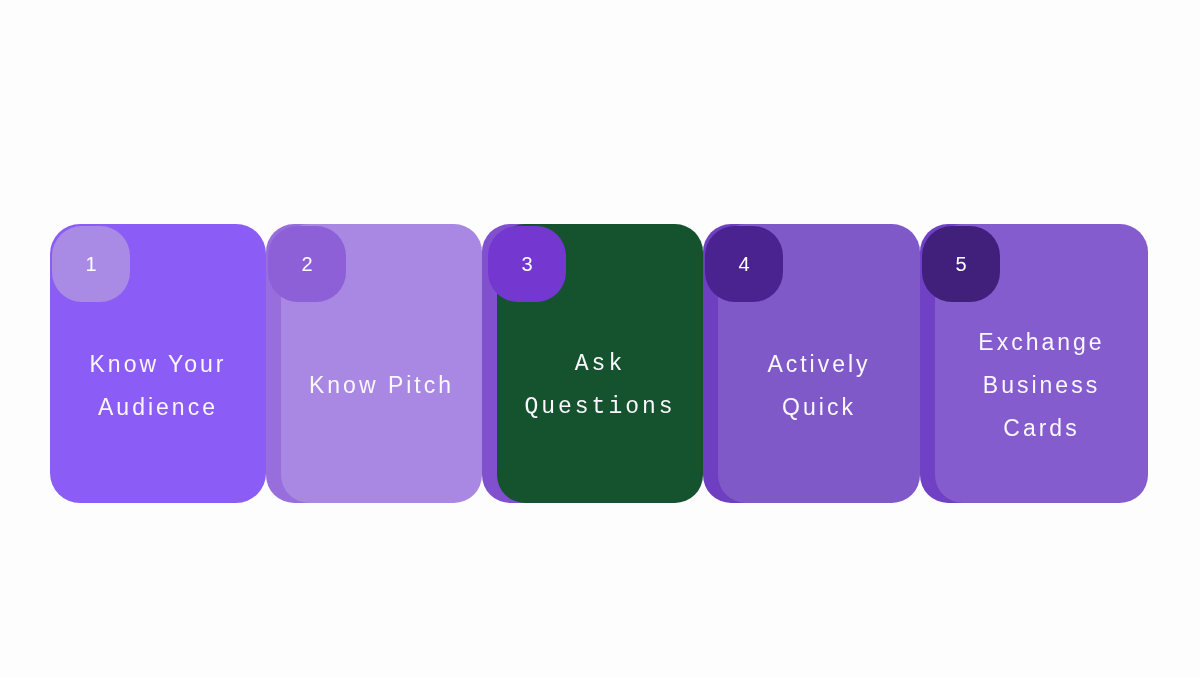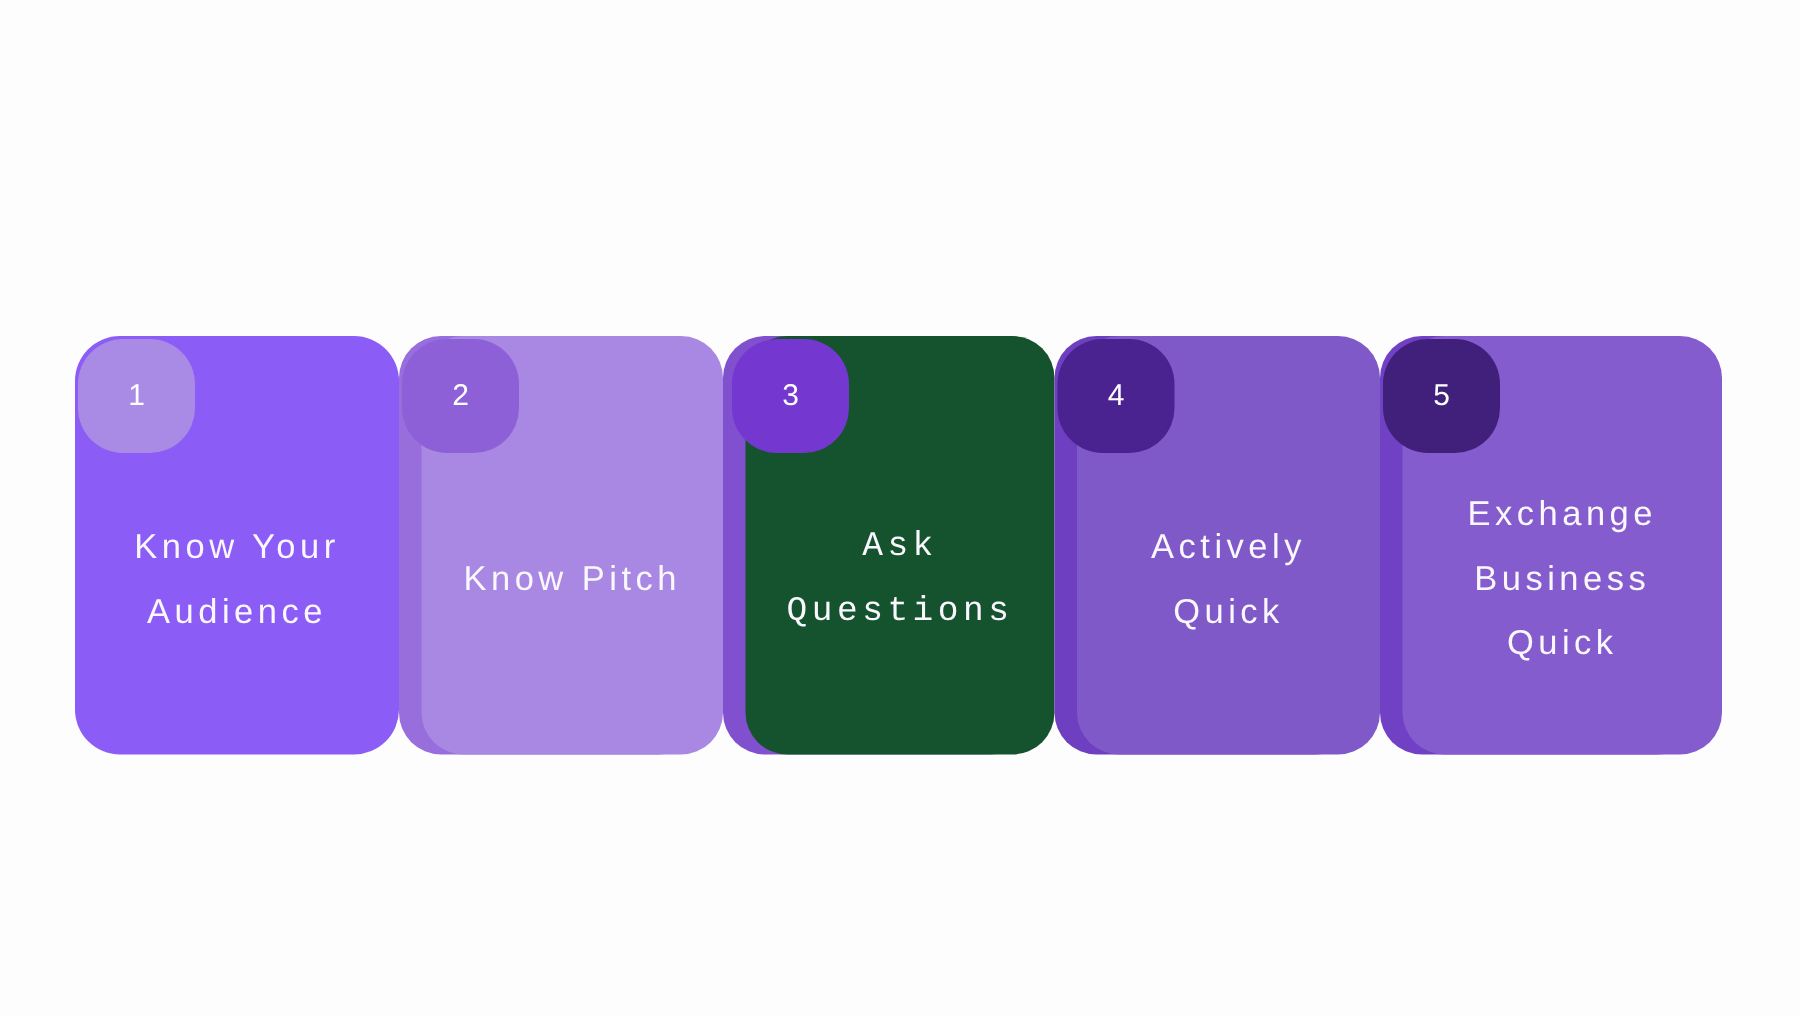--- a/index.html
+++ b/index.html
@@ -113,20 +113,20 @@
       <div class="card-title">Actively Quick</div>
     </div>
     <div class="badge" style="background: rgb(74, 35, 145);">
       <span>4</span>
     </div>
   </div>
 
   <div class="unit" style="left:920px; width:228px;">
     <div class="card-back" style="background: rgb(112, 64, 197);"></div>
     <div class="card-body" style="background: rgb(133, 92, 205);">
-      <div class="card-title">Exchange Business Quick</div>
+      <div class="card-title">Exchange Business Cards</div>
     </div>
     <div class="badge" style="background: rgb(65, 32, 124);">
       <span>5</span>
     </div>
   </div>
 
 </div>
 
 </body></html>

